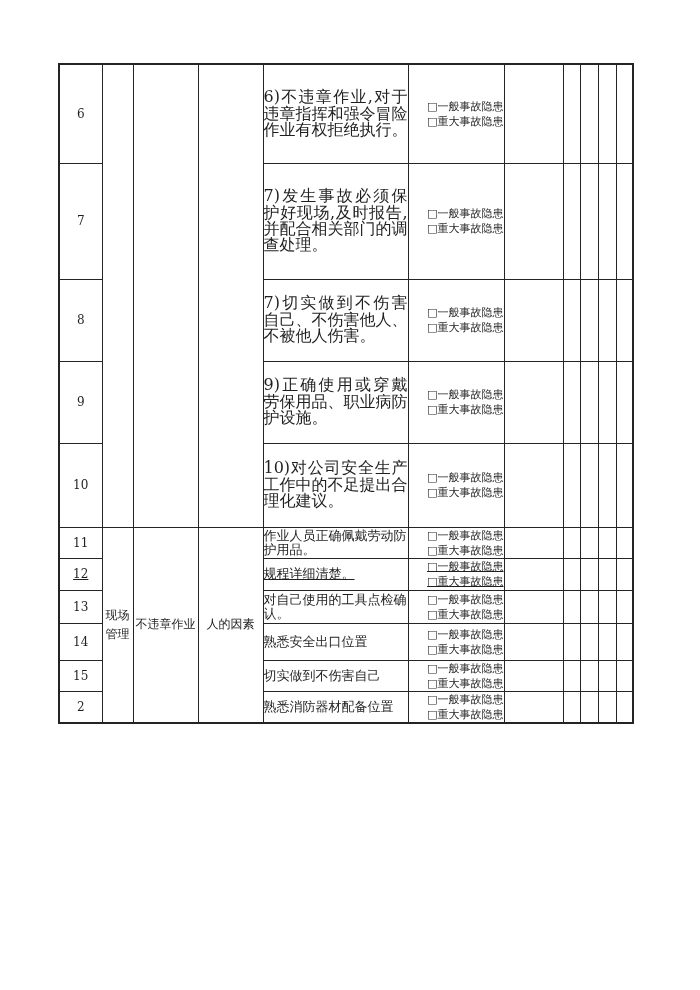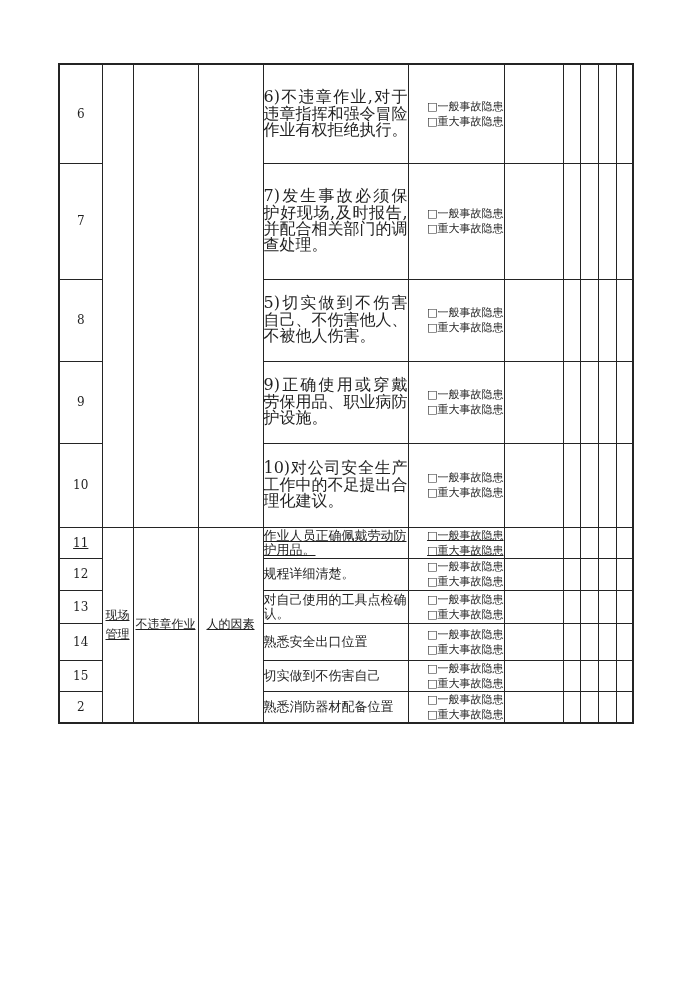--- a/index.html
+++ b/index.html
@@ -29,22 +29,22 @@
     padding: 0;
     overflow: hidden;
     vertical-align: middle;
   }
   
   tr.h-r6  { height: 99px; }
   tr.h-r7  { height: 116px; }
   tr.h-r8  { height: 82px; }
   tr.h-r9  { height: 82px; }
   tr.h-r10 { height: 84px; }
-  tr.h-r11 { height: 30px; text-decoration: underline; }
-  tr.h-r12 { height: 32px; }
+  tr.h-r11 { height: 30px; }
+  tr.h-r12 { height: 32px; text-decoration: underline; }
   tr.h-r13 { height: 33px; }
   tr.h-r14 { height: 37px; }
   tr.h-r15 { height: 30px; }
   tr.h-r16 { height: 32px; }
 
   td.num {
     text-align: center;
     font-size: 12px;
   }
   td.cat {
@@ -125,21 +125,21 @@
       </td>
       <td class="blank"></td>
       <td class="blank"></td>
       <td class="blank"></td>
       <td class="blank"></td>
       <td class="blank"></td>
     </tr>
 
     <tr class="h-r8">
       <td class="num">8</td>
-      <td class="desc-j">5)切实做到不伤害自己、不伤害他人、不被他人伤害。</td>
+      <td class="desc-j">7)切实做到不伤害自己、不伤害他人、不被他人伤害。</td>
       <td class="chk">
         <div class="opt">□一般事故隐患</div>
         <div class="opt">□重大事故隐患</div>
       </td>
       <td class="blank"></td>
       <td class="blank"></td>
       <td class="blank"></td>
       <td class="blank"></td>
       <td class="blank"></td>
     </tr>

